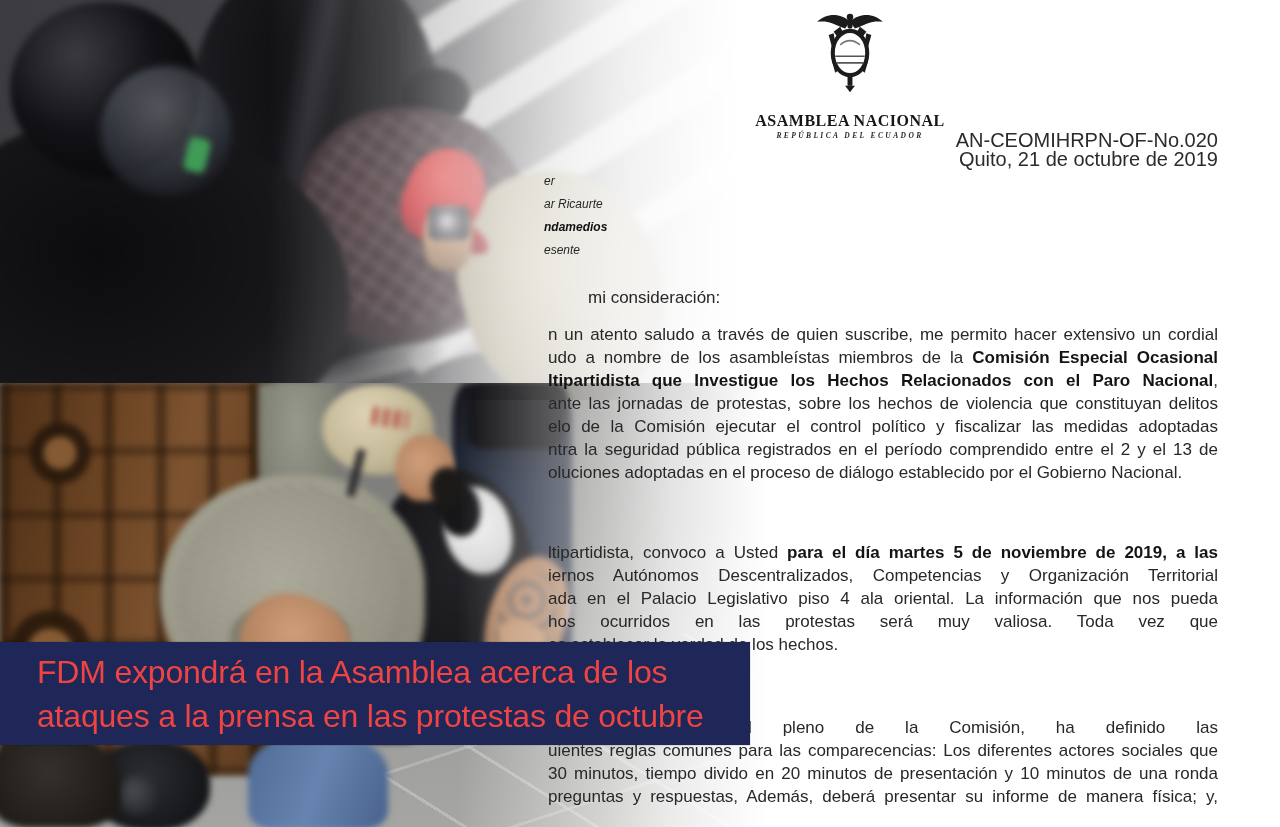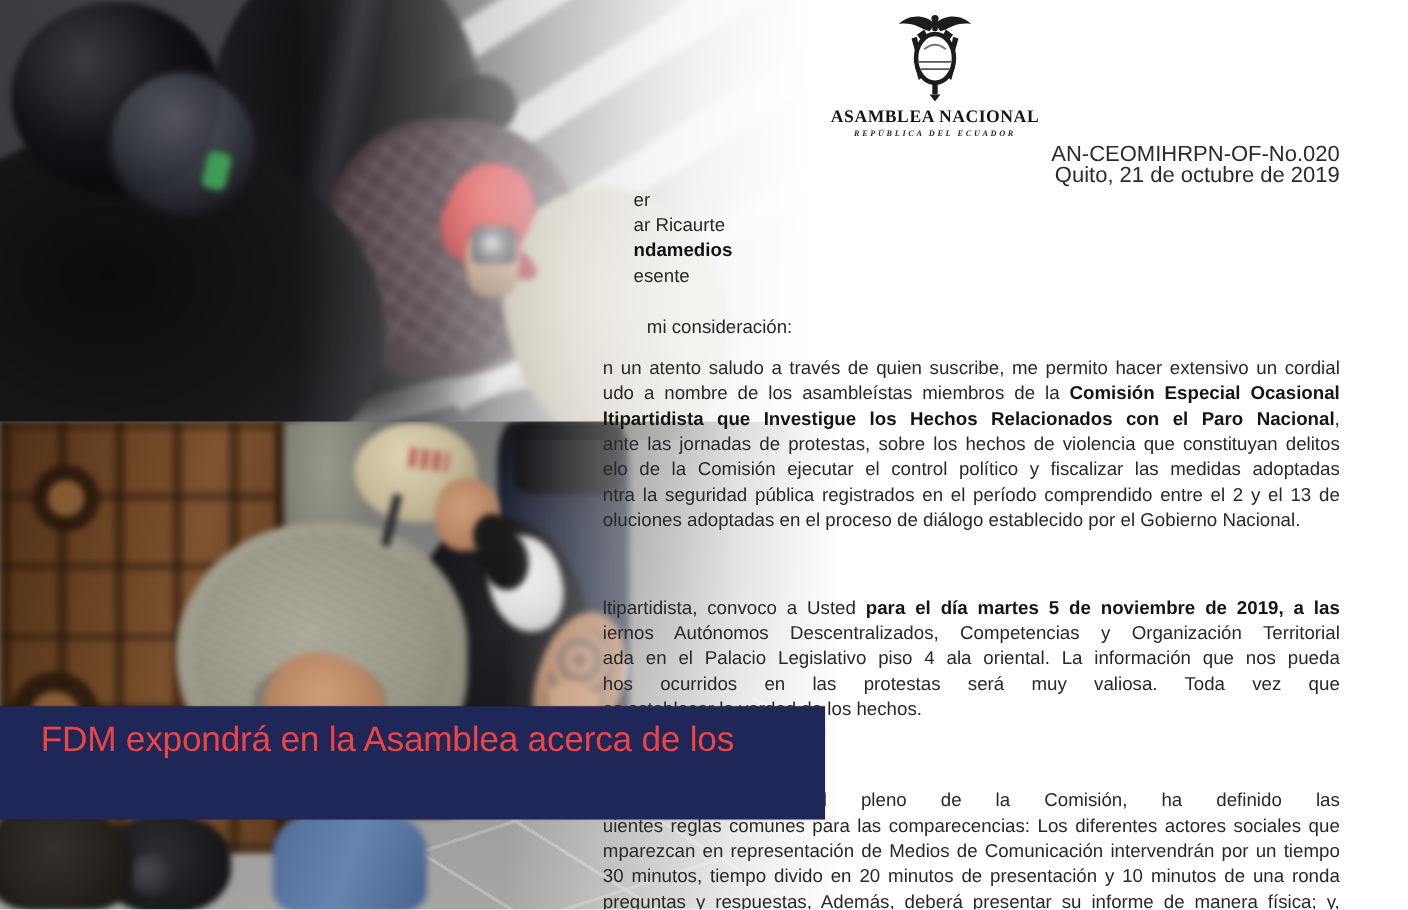--- a/index.html
+++ b/index.html
@@ -109,24 +109,24 @@
   .gasmask-filter{left:118px;top:392px;width:40px;height:40px;border-radius:50%;background:radial-gradient(circle at 40% 40%,#4a4b50 0%,#232428 80%);}
   .shoe{left:-10px;top:350px;width:130px;height:95px;border-radius:40% 50% 30% 30%;
     background:radial-gradient(circle at 45% 40%,#34302b 0%,#1d1a16 80%);}
 
   
   #doc{position:absolute;inset:0;z-index:2;color:#282828;
     -webkit-mask-image:linear-gradient(to right,rgba(0,0,0,.40) 0%,rgba(0,0,0,.78) 12%,#000 26%);
     mask-image:linear-gradient(to right,rgba(0,0,0,.40) 0%,rgba(0,0,0,.78) 12%,#000 26%);}
   .letterhead{left:735px;top:10px;width:230px;text-align:center;position:absolute;}
   .emblem{width:82px;height:86px;margin:0 auto;display:block;}
-  .org{font-family:"Liberation Serif",serif;font-weight:700;font-size:16px;letter-spacing:.5px;color:#161616;margin-top:2px;}
+  .org{font-family:"Liberation Serif",serif;font-weight:700;font-size:16px;letter-spacing:.5px;color:#161616;margin-top:16px;}
   .org-sub{font-family:"Liberation Serif",serif;font-weight:700;font-size:7.5px;letter-spacing:2.4px;color:#2a2a2a;margin-top:1px;font-style:italic;}
   .refblock{position:absolute;left:548px;top:131px;width:670px;text-align:right;font-size:20px;line-height:19px;color:#2b2b2b;}
-  .addr{position:absolute;left:576px;top:170px;font-size:17px;line-height:23px;color:#262626;}
+  .addr{position:absolute;left:544px;top:170px;font-size:12px;line-height:23px;color:#262626;font-style:italic;}
   .addr .b{font-weight:700;color:#111;}
   .salut{position:absolute;left:588px;top:288px;font-size:17px;color:#262626;}
   .para{position:absolute;left:548px;width:670px;font-size:17px;line-height:23px;color:#282828;}
   #p1{top:323px;} #p2{top:541px;} #p3{top:716px;}
   .ln{white-space:nowrap;}
   .ln.j{white-space:normal;text-align:justify;text-align-last:justify;overflow:hidden;height:23px;}
   .ln b{font-weight:700;color:#141414;}
 
   
   #banner{position:absolute;left:0;top:642px;width:750px;height:103px;z-index:3;
@@ -248,25 +248,25 @@
       <div class="ln j"><span>ltipartidista, convoco a Usted </span><b>para el día martes 5 de noviembre de 2019, a las</b><span></span></div>
       <div class="ln j"><span>iernos Autónomos Descentralizados, Competencias y Organización Territorial</span><b></b><span></span></div>
       <div class="ln j"><span>ada en el Palacio Legislativo piso 4 ala oriental. La información que nos pueda</span><b></b><span></span></div>
       <div class="ln j"><span>hos ocurridos en las protestas será muy valiosa. Toda vez que</span><b></b><span></span></div>
       <div class="ln"><span>es establecer la verdad de los hechos.</span><b></b><span></span></div>
     </div>
 
     <div class="para" id="p3">
       <div class="ln j"><span>conocimiento que el pleno de la Comisión, ha definido las</span><b></b><span></span></div>
       <div class="ln j"><span>uientes reglas comunes para las comparecencias: Los diferentes actores sociales que</span><b></b><span></span></div>
-      <div class="ln j"><span>mparezcan en representación de Medios de Comunicación intervendrán por un tiempo</span><b></b><span></span></div>
       <div class="ln j"><span>30 minutos, tiempo divido en 20 minutos de presentación y 10 minutos de una ronda</span><b></b><span></span></div>
       <div class="ln j"><span>preguntas y respuestas,  Además, deberá presentar su informe de manera física; y,</span><b></b><span></span></div>
     </div>
   </div>
 
   <div id="banner" style="background: rgb(30, 39, 87);">
     <div class="txt" style="color: #ef4444;">
       <div>FDM expondrá en la Asamblea acerca de los</div>
+      <div>ataques a la prensa en las protestas de octubre</div>
     </div>
   </div>
 
 </div>
 
 </body></html>

